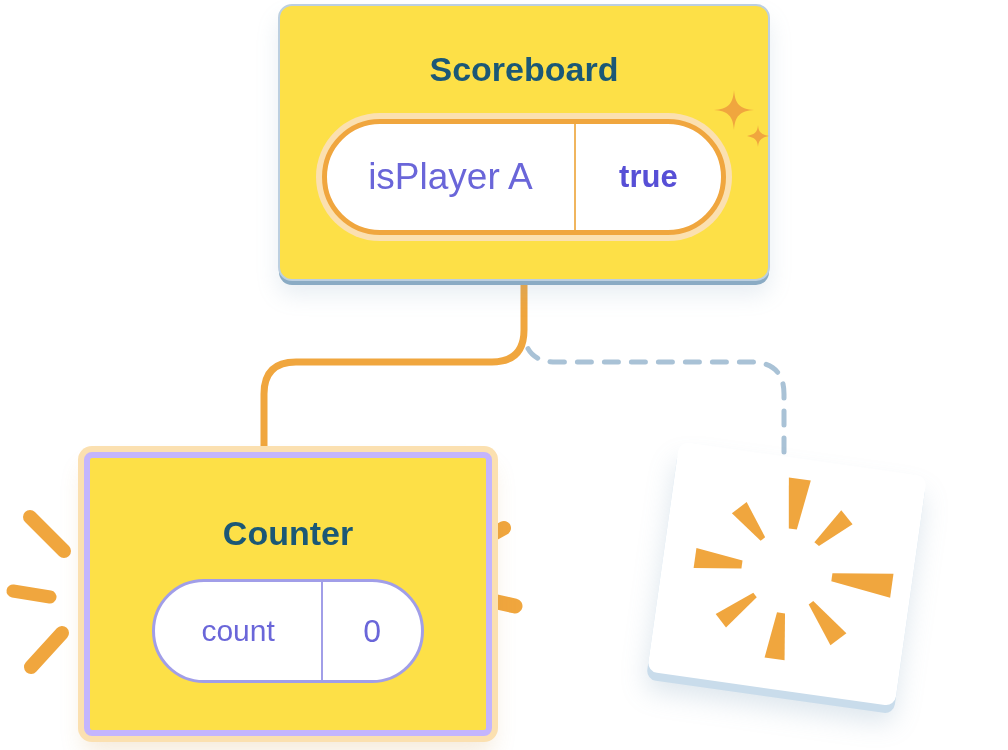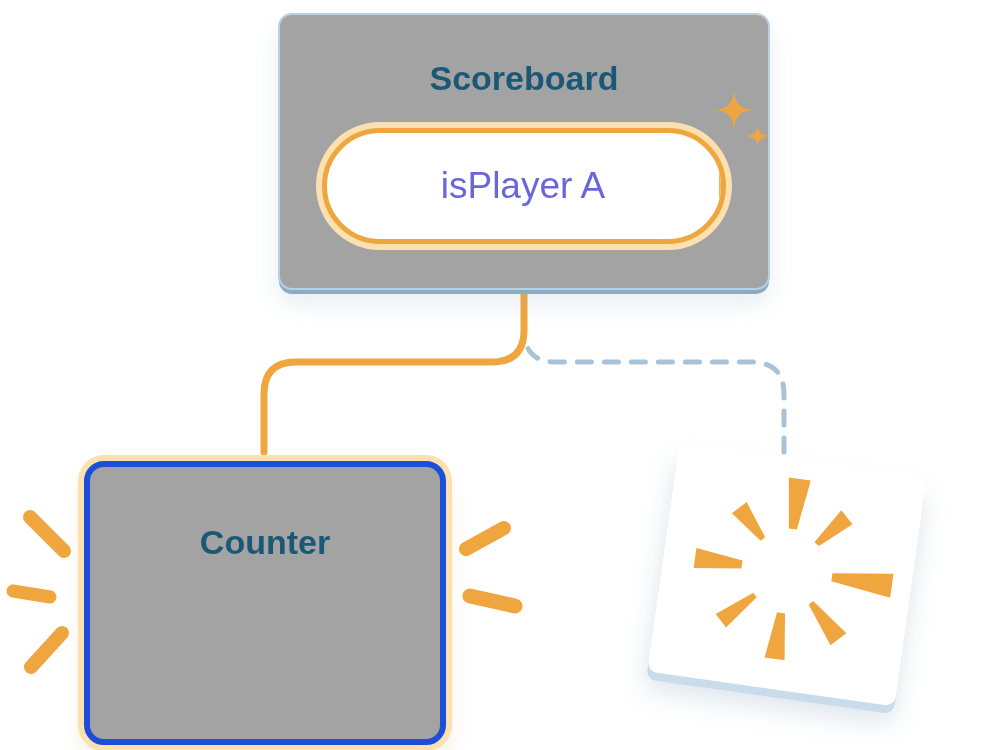--- a/index.html
+++ b/index.html
@@ -12,23 +12,22 @@
     font-family: "Liberation Sans", sans-serif;
   }
   .overlay {
     position: absolute;
     left: 0; top: 0;
     width: 1008px; height: 750px;
     pointer-events: none;
   }
   .card {
     position: absolute;
-    background: #a3a3a3;
+    background: #fde047;
     box-sizing: border-box;
-    margin-top: 9px;
   }
   .scoreboard-card {
     left: 278px; top: 4px;
     width: 492px; height: 277px;
     border: 2px solid #bccfe0;
     border-radius: 14px;
     box-shadow: 0 5px 0 -1px #8aabc4, 0 14px 22px rgba(125,158,188,0.18);
   }
   .card-title {
     text-align: center;
@@ -62,23 +61,23 @@
   .pill-highlight .pill-divider { width: 2px; background: #f0b55e; }
   .state-key { font-size: 37px; color: #6a66d9; }
   .state-value { font-size: 31px; font-weight: 700; color: #574fd6; }
   .sparkles {
     position: absolute;
     left: 706px; top: 88px;
     width: 70px; height: 70px;
   }
   .counter-card {
     left: 84px; top: 452px;
-    width: 362px; height: 284px;
-    border: 6px solid #1d4ed8;
-    border-radius: 20px;
+    width: 408px; height: 284px;
+    border: 6px solid #c4b5fd;
+    border-radius: 8px;
     box-shadow: 0 0 0 6px #fbe0b0, 0 16px 24px rgba(200,140,50,0.18);
   }
   .counter-card .card-title { margin-top: 56px; }
   .pill-plain {
     width: 272px; height: 104px;
     margin: 26px auto 0;
     border: 3px solid #a19ee8;
   }
   .pill-plain .pill-divider { width: 2px; background: #a19ee8; }
   .counter-key { font-size: 30px; color: #6a66d9; }
@@ -114,30 +113,42 @@
     </g>
   </svg>
 
   <div class="card scoreboard-card">
     <div class="card-title">Scoreboard</div>
     <div class="pill pill-highlight">
       <div class="pill-cell key-cell">
         <span class="state-key">isPlayer A</span>
       </div>
       <div class="pill-divider"></div>
+      <div class="pill-cell value-cell">
+        <span class="state-value">true</span>
+      </div>
     </div>
   </div>
 
   <svg class="sparkles" width="70" height="70" viewBox="0 0 70 70">
     <path fill="#f0a63e" d="M28 2 C29 16 34 21 48 22 C34 23 29 28 28 42 C27 28 22 23 8 22 C22 21 27 16 28 2 Z"></path>
     <path fill="#f0a63e" d="M52 37 C52.6 44 55 46.4 63 48 C55 49.6 52.6 52 52 59 C51.4 52 49 49.6 41 48 C49 46.4 51.4 44 52 37 Z"></path>
   </svg>
 
   <div class="card counter-card">
     <div class="card-title">Counter</div>
+    <div class="pill pill-plain">
+      <div class="pill-cell key-cell">
+        <span class="counter-key">count</span>
+      </div>
+      <div class="pill-divider"></div>
+      <div class="pill-cell value-cell">
+        <span class="counter-value">0</span>
+      </div>
+    </div>
   </div>
 
   <div class="poof-card">
     <svg width="250" height="232" viewBox="0 0 245 230">
       <g fill="#f0a63e">
         <polygon points="126,70 133,20 111,20 118,70"></polygon>
         <polygon points="150,83 180,57 167,45 145,80"></polygon>
         <polygon points="167,116 227,124 227,100 167,108"></polygon>
         <polygon points="148,142 175,179 189,165 152,138"></polygon>
         <polygon points="118,154 112,200 132,200 126,154"></polygon>

